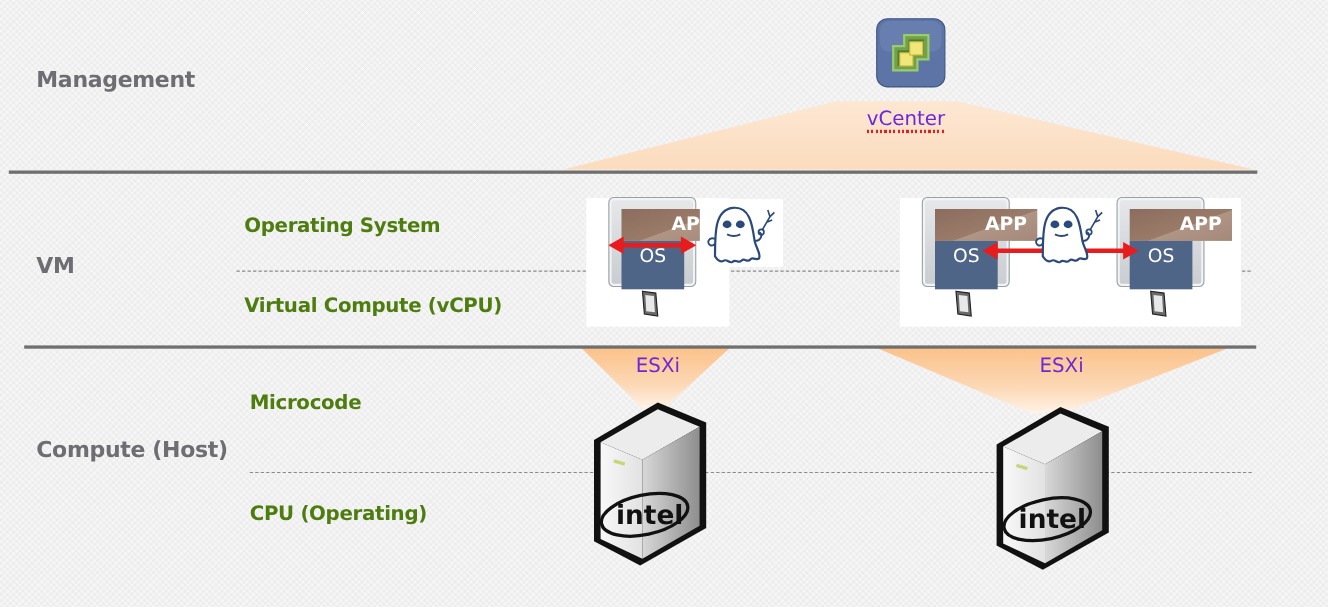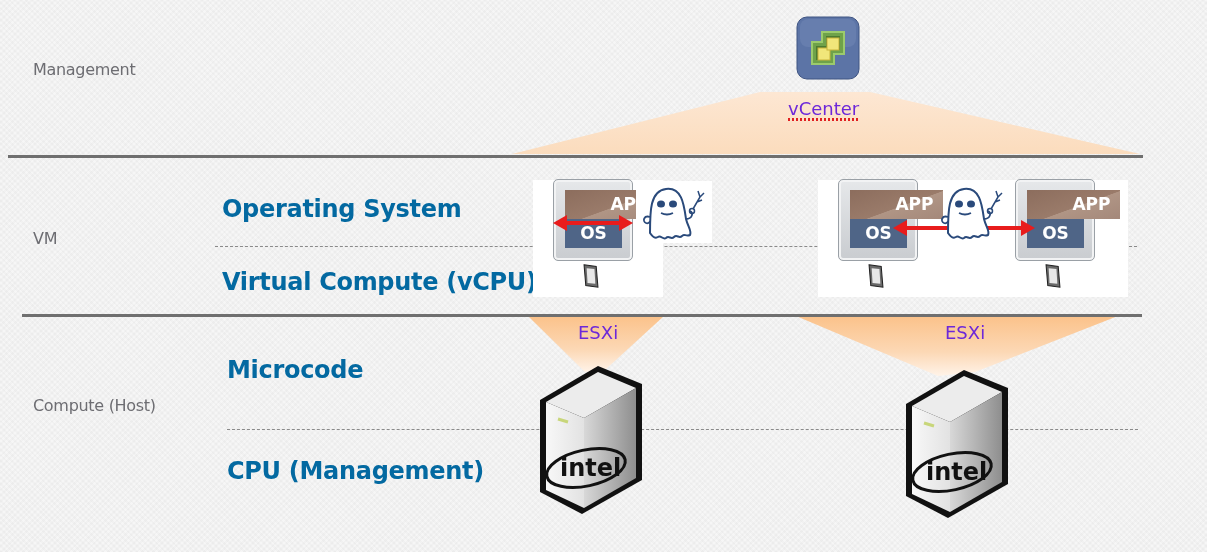--- a/index.html
+++ b/index.html
@@ -5,42 +5,42 @@
   html, body { margin:0; padding:0; }
   body {
     width:1207px; height:552px; position:relative; overflow:hidden;
     background:#f6f6f6;
     background-image:
       repeating-linear-gradient(45deg, rgba(0,0,0,0.018) 0 2px, transparent 2px 4px),
       repeating-linear-gradient(-45deg, rgba(0,0,0,0.018) 0 2px, transparent 2px 4px);
     font-family:"Liberation Sans", sans-serif;
   }
   .abs { position:absolute; }
-  .layer-label { color:#6d6d72; font-weight:normal; font-size:16px; font-family:"DejaVu Sans", sans-serif; letter-spacing:-0.3px; }
-  .sub-label { color:#0369a1; font-weight:bold; font-size:24px; font-family:"DejaVu Sans", sans-serif; letter-spacing:-0.3px; }
+  .layer-label { color:#6d6d72; font-weight:bold; font-size:20px; font-family:"DejaVu Sans", sans-serif; letter-spacing:-0.3px; }
+  .sub-label { color:#4d7c0f; font-weight:bold; font-size:18px; font-family:"DejaVu Sans", sans-serif; letter-spacing:-0.3px; }
   .solid-line { height:3px; background:#6f6f6f; }
   .dash-line { height:0; border-top:1px dashed #8a8a8a; }
   .plain-text { font-size:18px; color:#6d28d9; font-family:"DejaVu Sans", sans-serif; }
   .white-bg { background:#ffffff; }
   .vm-box {
     width:78px; height:80px; border-radius:5px;
     background:linear-gradient(#e6e8ea, #c9ccd0);
     border:1px solid #9aa0a6;
     box-shadow: inset 0 0 0 2px #f2f3f4;
   }
   .vm-app {
     position:absolute; left:11px; top:10px; width:57px; height:29px;
     background:linear-gradient(160deg, #8c6d5d 0%, #9a7b6a 55%, #b09585 56%, #a4887a 100%);
     color:#fff; font-weight:bold; font-size:17px; text-align:center; line-height:29px;
     font-family:"DejaVu Sans", sans-serif;
     padding-left:36px;
   }
   .vm-os {
-    position:absolute; left:11px; top:39px; width:57px; height:29px;
-    background:#4f6587; color:#fff; font-weight:bold; font-size:17px; text-align:center; line-height:29px;
+    position:absolute; left:11px; top:39px; width:57px; height:44px;
+    background:#4f6587; color:#fff; font-weight:normal; font-size:17px; text-align:center; line-height:29px;
     font-family:"DejaVu Sans", sans-serif;
   }
   .vcpu { width:18px; height:26px; }
   .squiggle {
     height:3px;
     background-image: repeating-linear-gradient(90deg, #e02020 0 2px, transparent 2px 4px);
   }
 </style>
 </head>
 <body>
@@ -62,21 +62,21 @@
   <polygon points="796,316 1118,316 975,372 938,376" fill="url(#fanDown)"></polygon>
 </svg>
 
 <div class="abs layer-label" style="left:33px;top:60px;">Management</div>
 <div class="abs layer-label" style="left:33px;top:182px;margin-top:47px;">VM</div>
 <div class="abs layer-label" style="left:33px;top:358px;margin-top:38px;">Compute (Host)</div>
 
 <div class="abs sub-label" style="left:222px;top:195px;">Operating System</div>
 <div class="abs sub-label" style="left:222px;top:268px;">Virtual Compute (vCPU)</div>
 <div class="abs sub-label" style="left:227px;top:356px;">Microcode</div>
-<div class="abs sub-label" style="left:227px;top:457px;">CPU (Management)</div>
+<div class="abs sub-label" style="left:227px;top:457px;">CPU (Operating)</div>
 
 <div class="abs solid-line" style="left:8px;top:155px;width:1135px;"></div>
 <div class="abs solid-line" style="left:22px;top:314px;width:1120px;"></div>
 <div class="abs dash-line" style="left:215px;top:246px;width:922px;"></div>
 <div class="abs dash-line" style="left:227px;top:429px;width:911px;"></div>
 
 <div class="abs" style="left:796px;top:16px;width:64px;height:64px;">
   <svg width="64" height="64" viewBox="0 0 64 64">
     <rect x="1" y="1" width="62" height="62" rx="10" fill="#5c74a6" stroke="#3f5482" stroke-width="1"></rect>
     <rect x="4" y="3" width="56" height="28" rx="8" fill="#7288b6" opacity="0.5"></rect>

